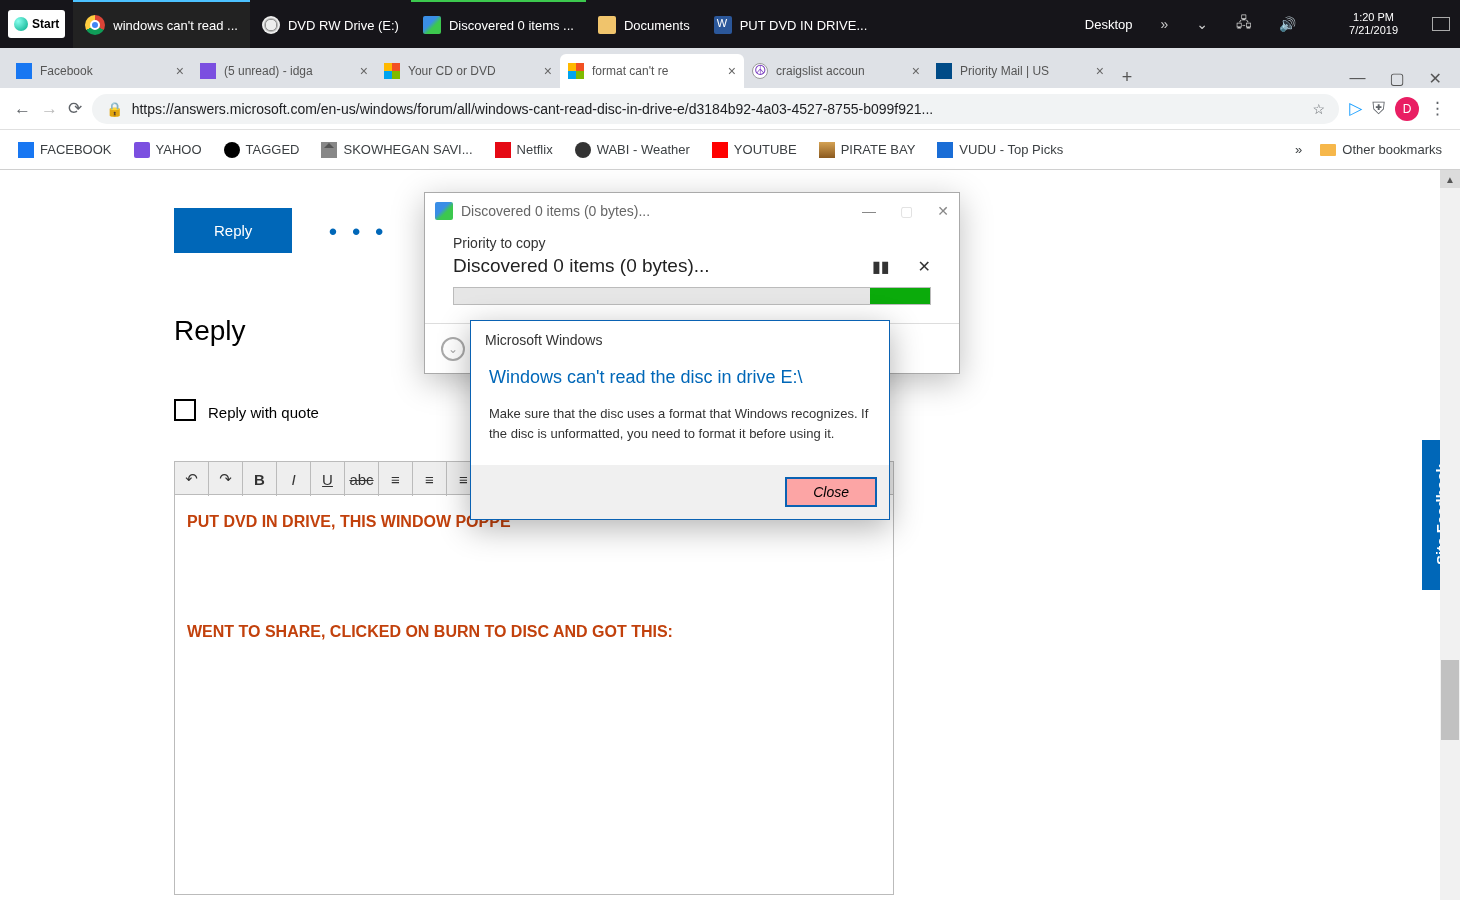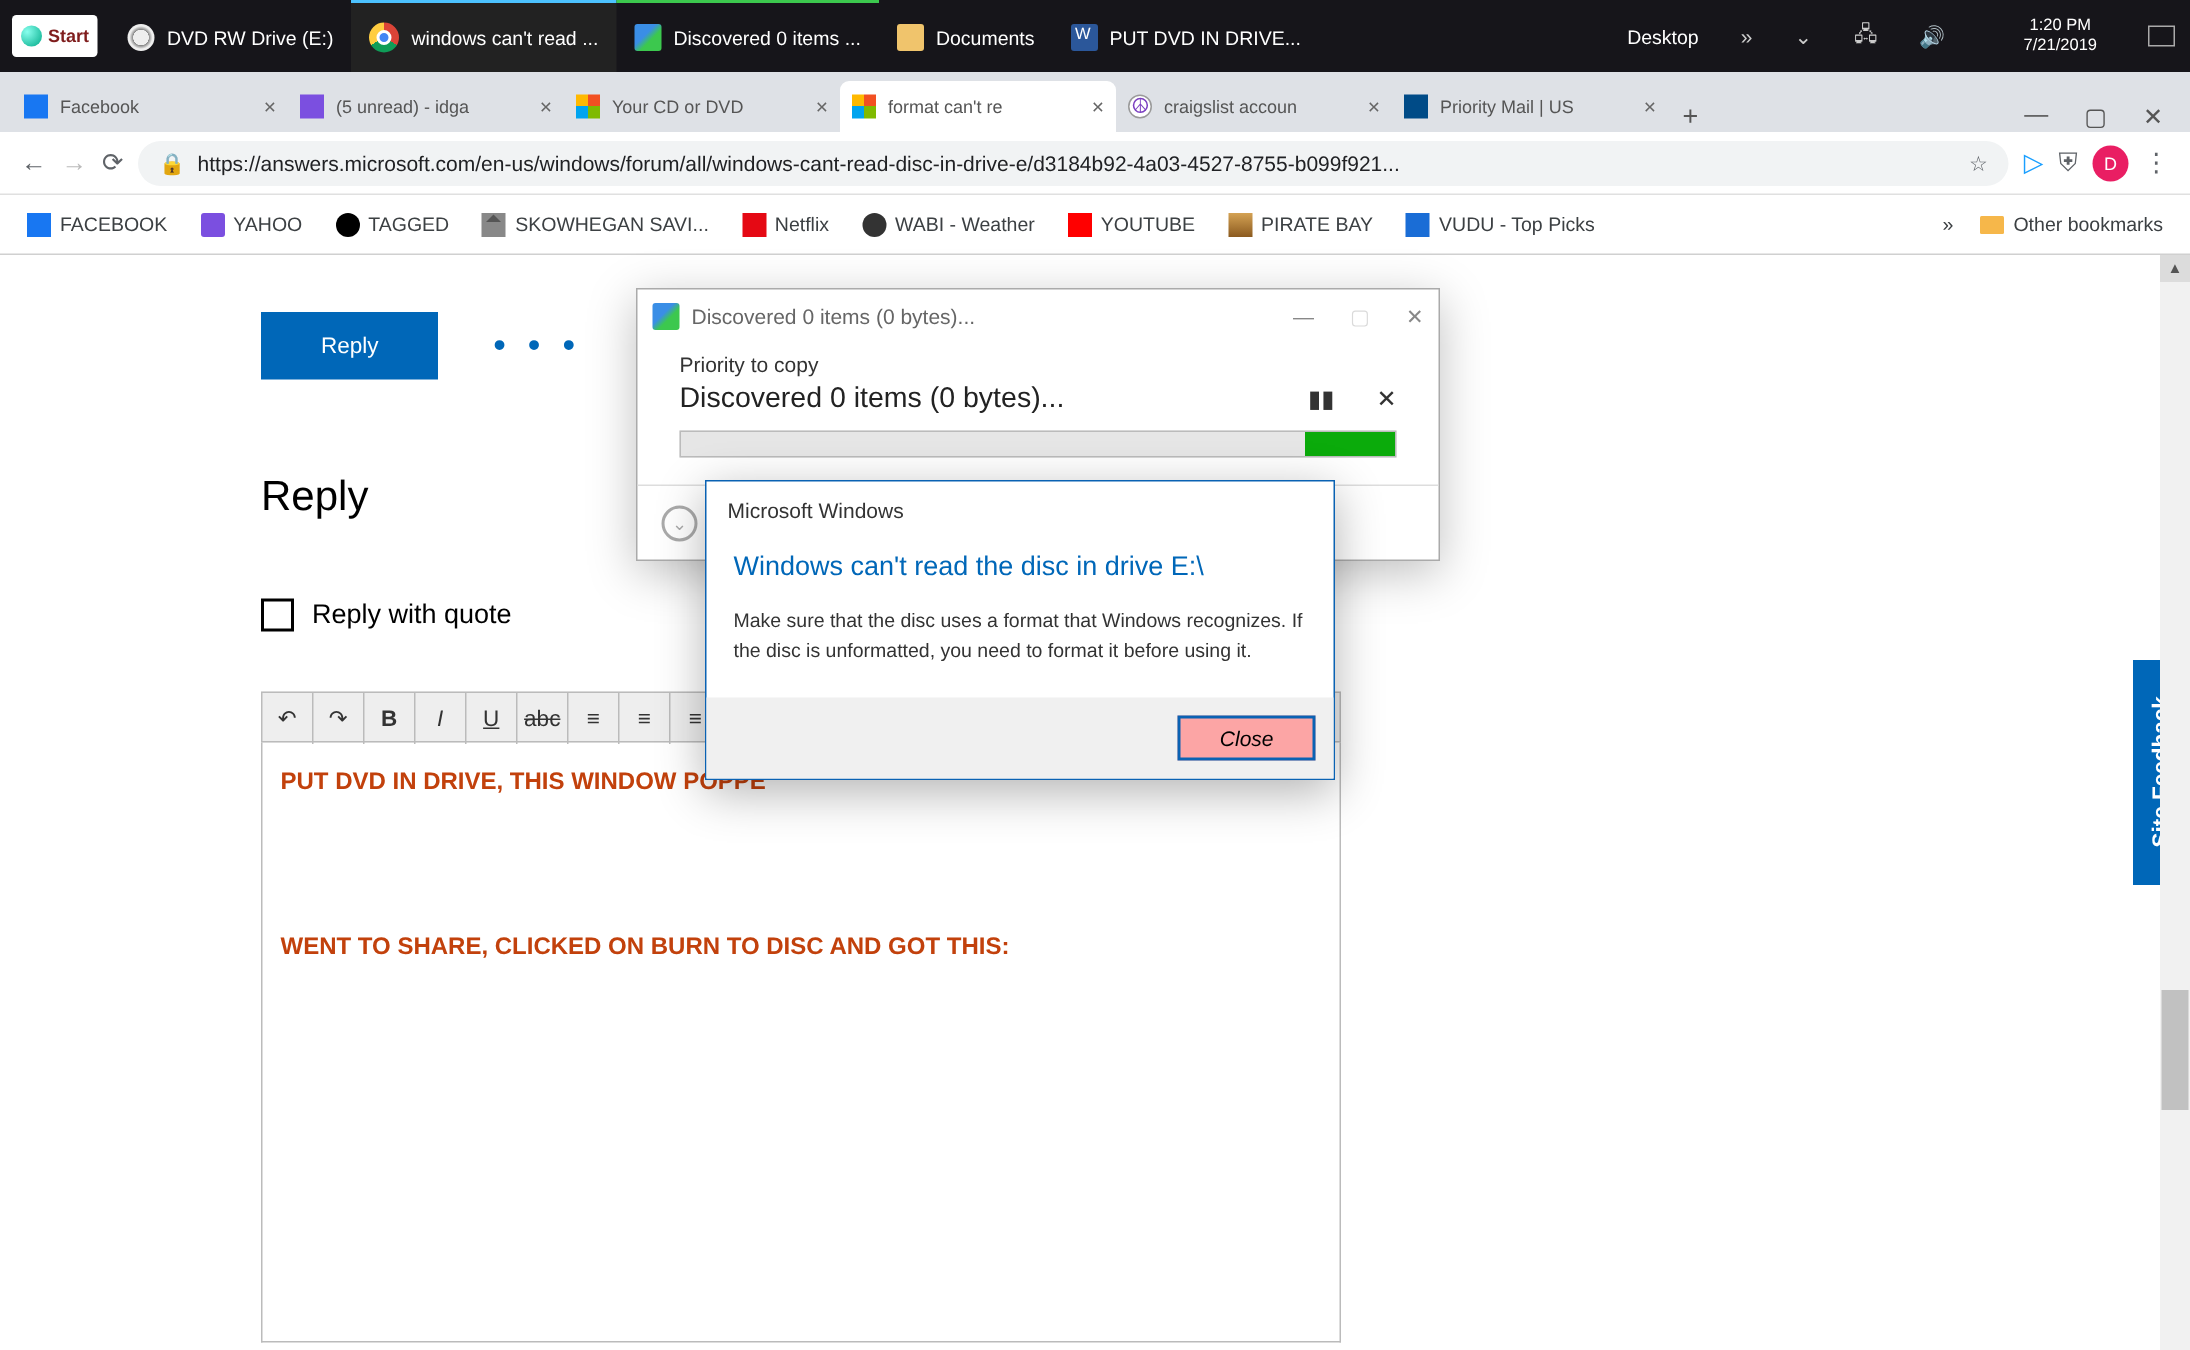--- a/index.html
+++ b/index.html
@@ -3,21 +3,21 @@
 <meta charset="utf-8">
 <style>
 * { margin:0; padding:0; box-sizing:border-box; font-family:"Segoe UI",Arial,sans-serif; }
 body { width:1460px; height:900px; background:#fff; overflow:hidden; position:relative; }
 
 
 .taskbar { position:absolute; top:0; left:0; right:0; height:48px; background:#16151a; display:flex; align-items:center; color:#fff; font-size:13px; }
 .taskbar .tb-item { height:48px; display:flex; align-items:center; padding:0 12px; gap:8px; border-top:2px solid transparent; cursor:pointer; }
 .taskbar .tb-item.active { background:#222; border-top:2px solid #4cc2ff; }
 .taskbar .tb-item.green { border-top:2px solid #3cc84e; }
-.taskbar .start-btn { background:#fff; color:#7f1d1d; border-radius:3px; height:28px; margin:0 8px; padding:2px 6px; display:flex; align-items:center; gap:4px; font-weight:bold; font-size:12px; }
+.taskbar .start-btn { background:#fff; color:#000000; border-radius:3px; height:28px; margin:0 8px; padding:2px 6px; display:flex; align-items:center; gap:4px; font-weight:bold; font-size:12px; }
 .taskbar .start-btn .orb{width:14px;height:14px;border-radius:50%;background:radial-gradient(circle at 30% 30%,#8fe,#0a8);}
 .taskbar .tb-right { margin-left:auto; display:flex; align-items:center; gap:28px; padding-right:10px; }
 .tb-icon { width:18px; height:18px; display:inline-block; }
 .tb-doc{background:#f0c46c;border-radius:2px;}
 .tb-word{background:#2b579a;border-radius:2px;position:relative;}
 .tb-word::after{content:"W";color:#fff;font-size:11px;position:absolute;left:3px;top:1px;}
 .tb-disc{background:radial-gradient(circle,#eee 40%,#888 42%,#eee 60%);border-radius:50%;}
 .tb-copy{background:linear-gradient(135deg,#3a8ee6 40%,#3cc84e 60%);border-radius:2px;}
 .tb-clock{text-align:center;line-height:1.2;font-size:11px;margin-right:6px;margin-left:24px;}
 .tb-box{width:18px;height:14px;border:1px solid #aaa;}
@@ -64,21 +64,21 @@
 .bm-right{margin-left:auto;display:flex;align-items:center;gap:18px;}
 .bm-folder{width:16px;height:12px;background:#f6b74a;border-radius:1px;}
 
 
 .page-wrap{position:absolute;top:170px;bottom:0;left:0;right:20px;background:#fff;overflow:hidden;}
 .page-inner{width:1280px;margin:0 auto;background:#fff;position:relative;}
 .content{margin-left:94px;width:900px;padding-top:38px;}
 .reply-btn{background:#0067b8;color:#fff;border:none;padding:14px 40px;font-size:15px;cursor:pointer;}
 .more-btn{color:#0067b8;font-size:24px;letter-spacing:4px;margin-left:32px;vertical-align:middle;cursor:pointer;}
 .reply-heading{font-size:28px;font-weight:400;margin-top:62px;}
-.reply-quote{display:flex;align-items:flex-start;gap:12px;margin-top:52px;font-size:18px;}
+.reply-quote{display:flex;align-items:flex-end;gap:12px;margin-top:52px;font-size:15px;}
 .reply-quote .cb{width:22px;height:22px;border:2px solid #000;}
 .editor-tb{margin-top:40px;height:34px;border:1px solid #bbb;background:#eee;display:flex;}
 .editor-tb div{width:34px;height:34px;border-right:1px solid #bbb;display:flex;align-items:center;justify-content:center;font-size:15px;color:#333;cursor:pointer;}
 .editor-tb div.strike{text-decoration:line-through;}
 .editor-body{border:1px solid #bbb;border-top:none;padding:18px 12px;font-size:16px;color:#c2410c;min-height:400px;font-weight:bold;}
 .editor-body p{margin-bottom:92px;}
 .editor-tb, .editor-body{width:720px;}
 
 .site-fb{position:absolute;right:0;top:440px;width:38px;height:150px;background:#0067b8;color:#fff;writing-mode:vertical-rl;transform:rotate(180deg);display:flex;align-items:center;justify-content:center;font-size:15px;font-weight:600;}
 
@@ -113,27 +113,27 @@
 .chrome-icon::after{content:"";position:absolute;inset:5px;border-radius:50%;background:#4285f4;border:2px solid #fff;}
 </style>
 </head>
 <body>
 
 <div class="taskbar">
   <div class="start-btn">
       <span class="orb"></span>
       <span>Start</span>
     </div>
+  <div class="tb-item active">
+      <span class="chrome-icon"></span>
+      <span>windows can't read ...</span>
+    </div>
   <div class="tb-item">
       <span class="tb-icon tb-disc"></span>
       <span>DVD RW Drive (E:)</span>
-    </div>
-  <div class="tb-item active">
-      <span class="chrome-icon"></span>
-      <span>windows can't read ...</span>
     </div>
   <div class="tb-item green">
       <span class="tb-icon tb-copy"></span>
       <span>Discovered 0 items ...</span>
     </div>
   <div class="tb-item">
       <span class="tb-icon tb-doc"></span>
       <span>Documents</span>
     </div>
   <div class="tb-item">

